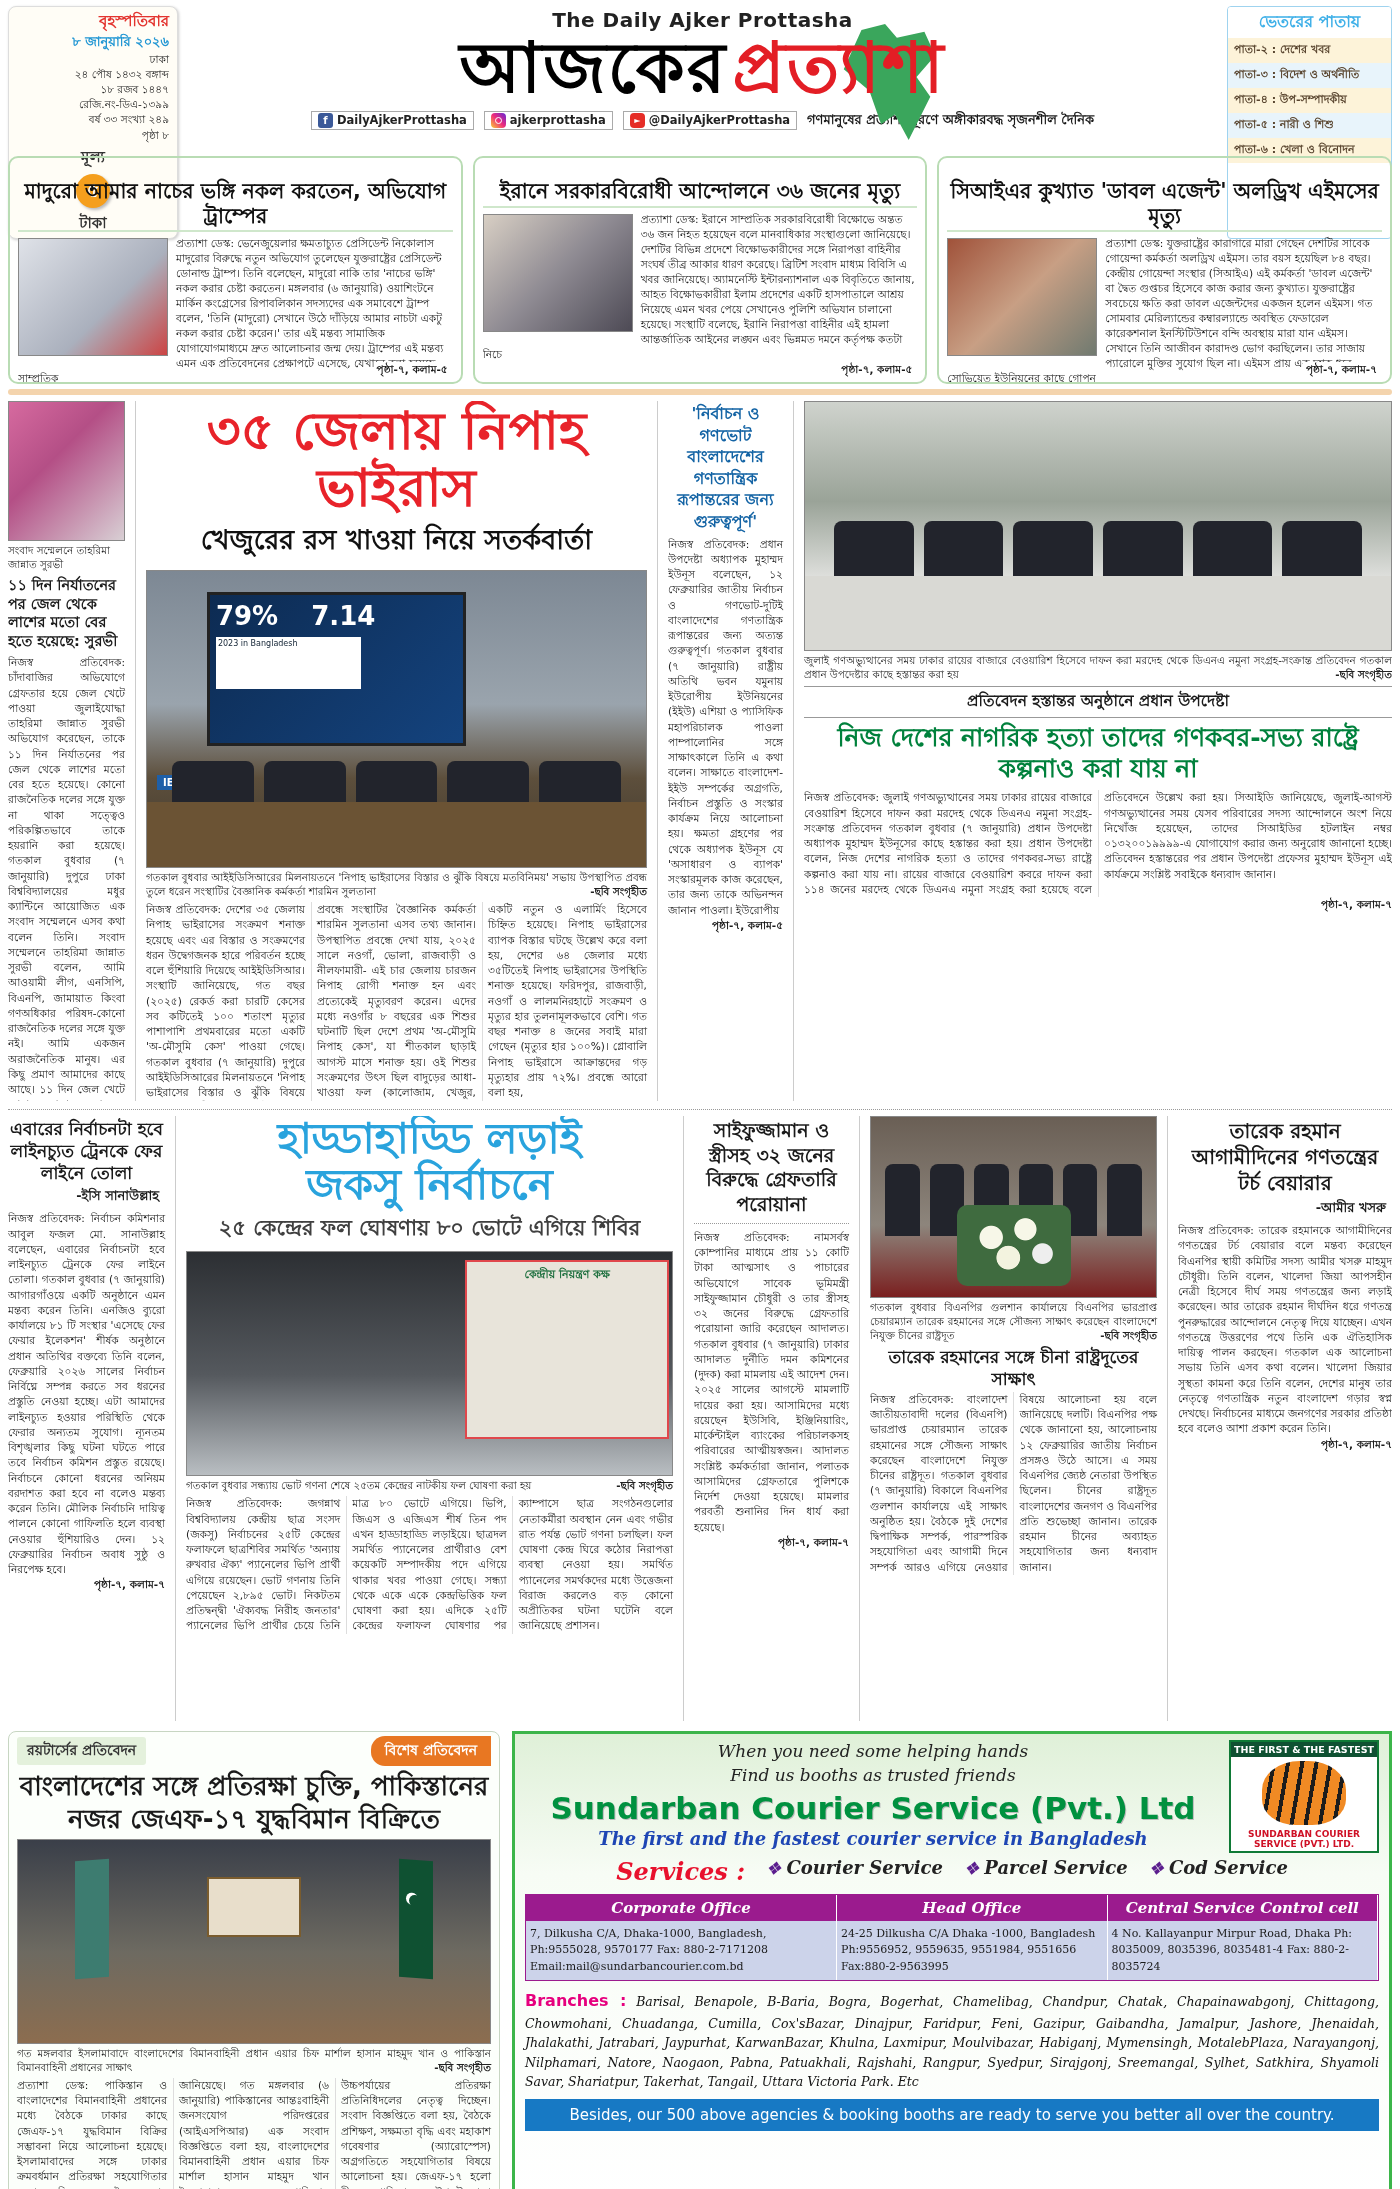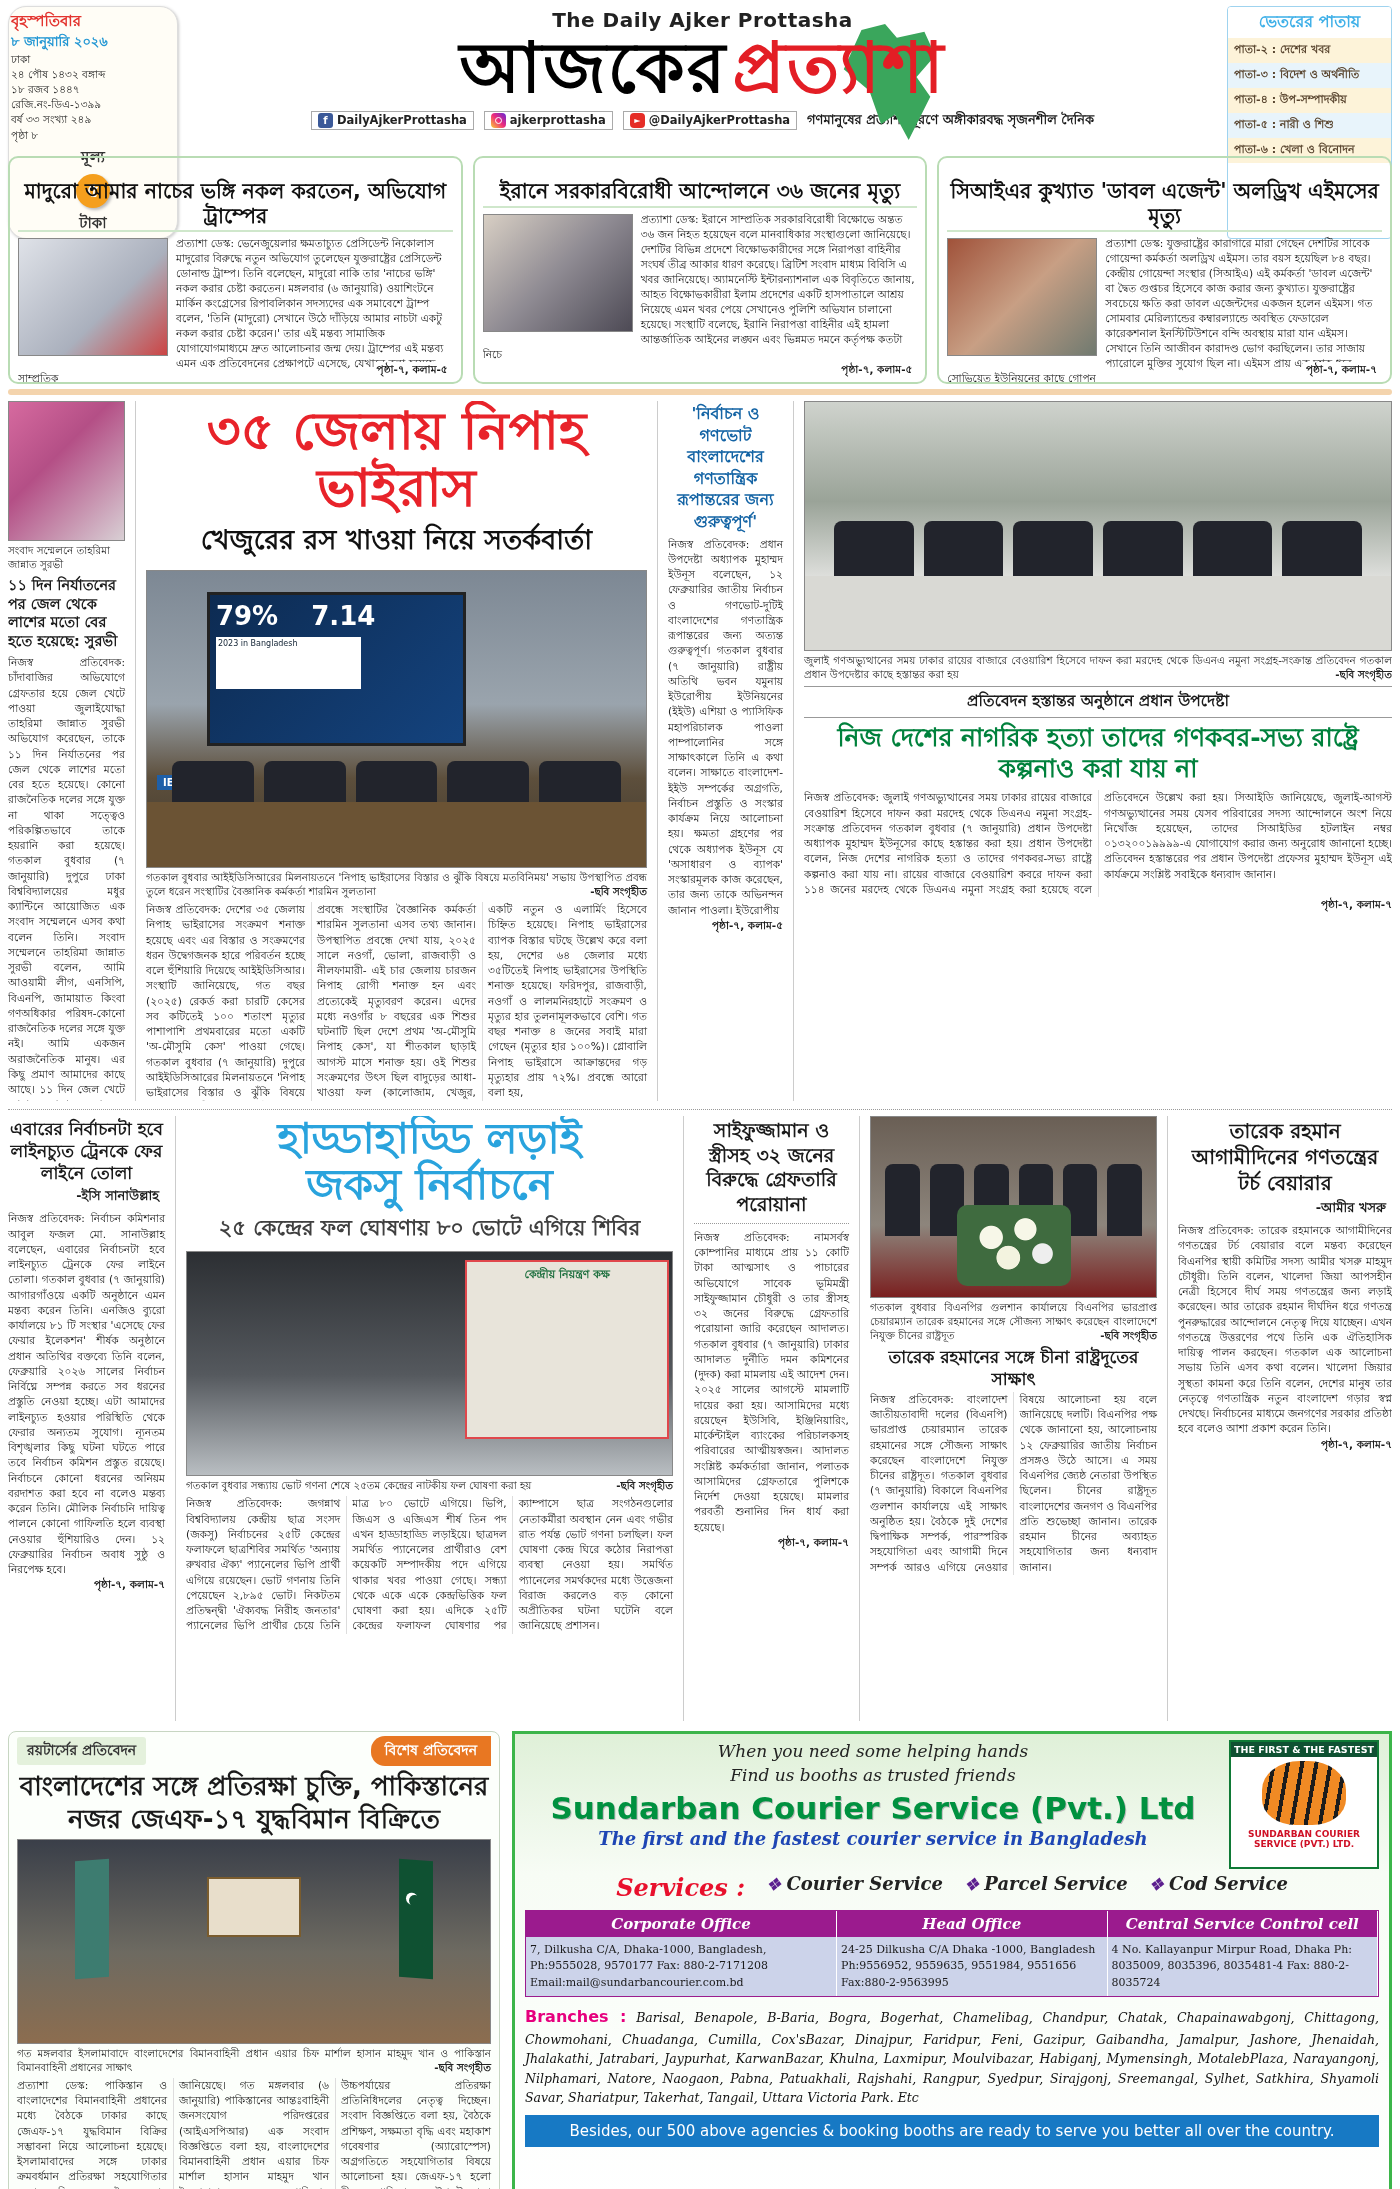--- a/index.html
+++ b/index.html
@@ -4,22 +4,22 @@
 <style>
   html,body{margin:0;padding:0;background:#e9e9e9;}
   .paper{width:1400px;min-height:2189px;margin:0 auto;background:#ffffff;
          font-family:"DejaVu Sans",sans-serif;color:#1a1a1a;position:relative;
          box-sizing:border-box;padding:6px 8px;}
   *{box-sizing:border-box;}
   .clip{overflow:hidden;}
   .just{text-align:justify;}
   
   .mast{display:grid;grid-template-columns:170px 1fr 165px;gap:8px;height:150px;}
-  .mast-left{border:1px solid #ddd;border-radius:18px;background:#fffdf6;text-align:left;
-             padding:4px 2px;font-size:10.5px;line-height:1.45;box-shadow:1px 1px 3px #ccc;}
+  .mast-left{border:1px solid #ddd;border-radius:8px;background:#fffdf6;text-align:right;
+             padding:4px 8px;font-size:10.5px;line-height:1.45;box-shadow:1px 1px 3px #ccc;}
   .day{color:#e3342f;font-weight:bold;font-size:15px;}
   .date-blue{color:#2196d3;font-weight:bold;font-size:13px;}
   .mast-center{position:relative;text-align:center;}
   .eng-name{font-size:20px;font-weight:bold;color:#222;margin-top:2px;letter-spacing:.5px;}
   .big-title{position:relative;display:inline-block;line-height:1.05;}
   .map-wrap{position:absolute;right:-18px;top:-8px;width:150px;height:118px;z-index:0;}
   .t-black{font-size:70px;font-weight:bold;color:#000;letter-spacing:2px;}
   .t-red{font-size:70px;font-weight:bold;color:#e31e25;position:relative;z-index:1;letter-spacing:2px;}
   .social-row{display:flex;align-items:center;justify-content:center;gap:10px;margin-top:4px;}
   .chip{display:flex;align-items:center;gap:4px;border:1px solid #aaa;background:#fff;
@@ -121,21 +121,21 @@
   .script{font-family:"DejaVu Serif",serif;font-style:italic;font-size:17px;color:#222;
           text-align:center;line-height:1.4;}
   .ad-logo{border:2px solid #0f7a36;background:#fff;text-align:center;font-size:9px;}
   .ad-logo-head{background:#0f5132;color:#fff;font-weight:bold;font-size:9.5px;padding:2px;}
   .tiger{width:84px;height:64px;margin:4px auto;border-radius:45% 45% 40% 40%;
          background:repeating-linear-gradient(100deg,#f08a24 0 10px,#1c1c1c 10px 14px);}
   .ad-logo-name{color:#cf1126;font-weight:bold;}
   .ad-title{color:#00913f;font-size:31px;font-weight:bold;text-align:center;margin:2px 0;
             text-shadow:1px 1px 0 #bbb;}
   .ad-tag{color:#1e46b4;font-family:"DejaVu Serif",serif;font-style:italic;font-size:18px;
-          font-weight:bold;text-align:center;margin-bottom:20px;}
+          font-weight:bold;text-align:center;margin-bottom:4px;}
   .svc-row{display:flex;align-items:flex-start;justify-content:center;gap:22px;margin:4px 0 8px;}
   .svc-label{color:#e8112d;font-size:24px;font-weight:bold;font-style:italic;font-family:"DejaVu Serif",serif;}
   .svc{font-size:18px;font-style:italic;font-family:"DejaVu Serif",serif;color:#222;font-weight:bold;}
   .diamond{color:#5b1e8e;font-size:17px;margin-right:6px;}
   .offices{display:grid;grid-template-columns:1.15fr 1fr 1fr;border:1px solid #9b1b8e;}
   .off-h{background:#9b1b8e;color:#fff;font-style:italic;font-weight:bold;font-family:"DejaVu Serif",serif;
          font-size:15px;text-align:center;padding:4px 2px;border-right:1px solid #fff;}
   .off-b{background:#ccd3ea;font-size:11px;text-align:left;padding:5px 4px;line-height:1.5;
          border-right:1px solid #fff;font-family:"DejaVu Serif",serif;}
   .branches{margin-top:8px;font-size:12.5px;line-height:1.55;font-style:italic;

